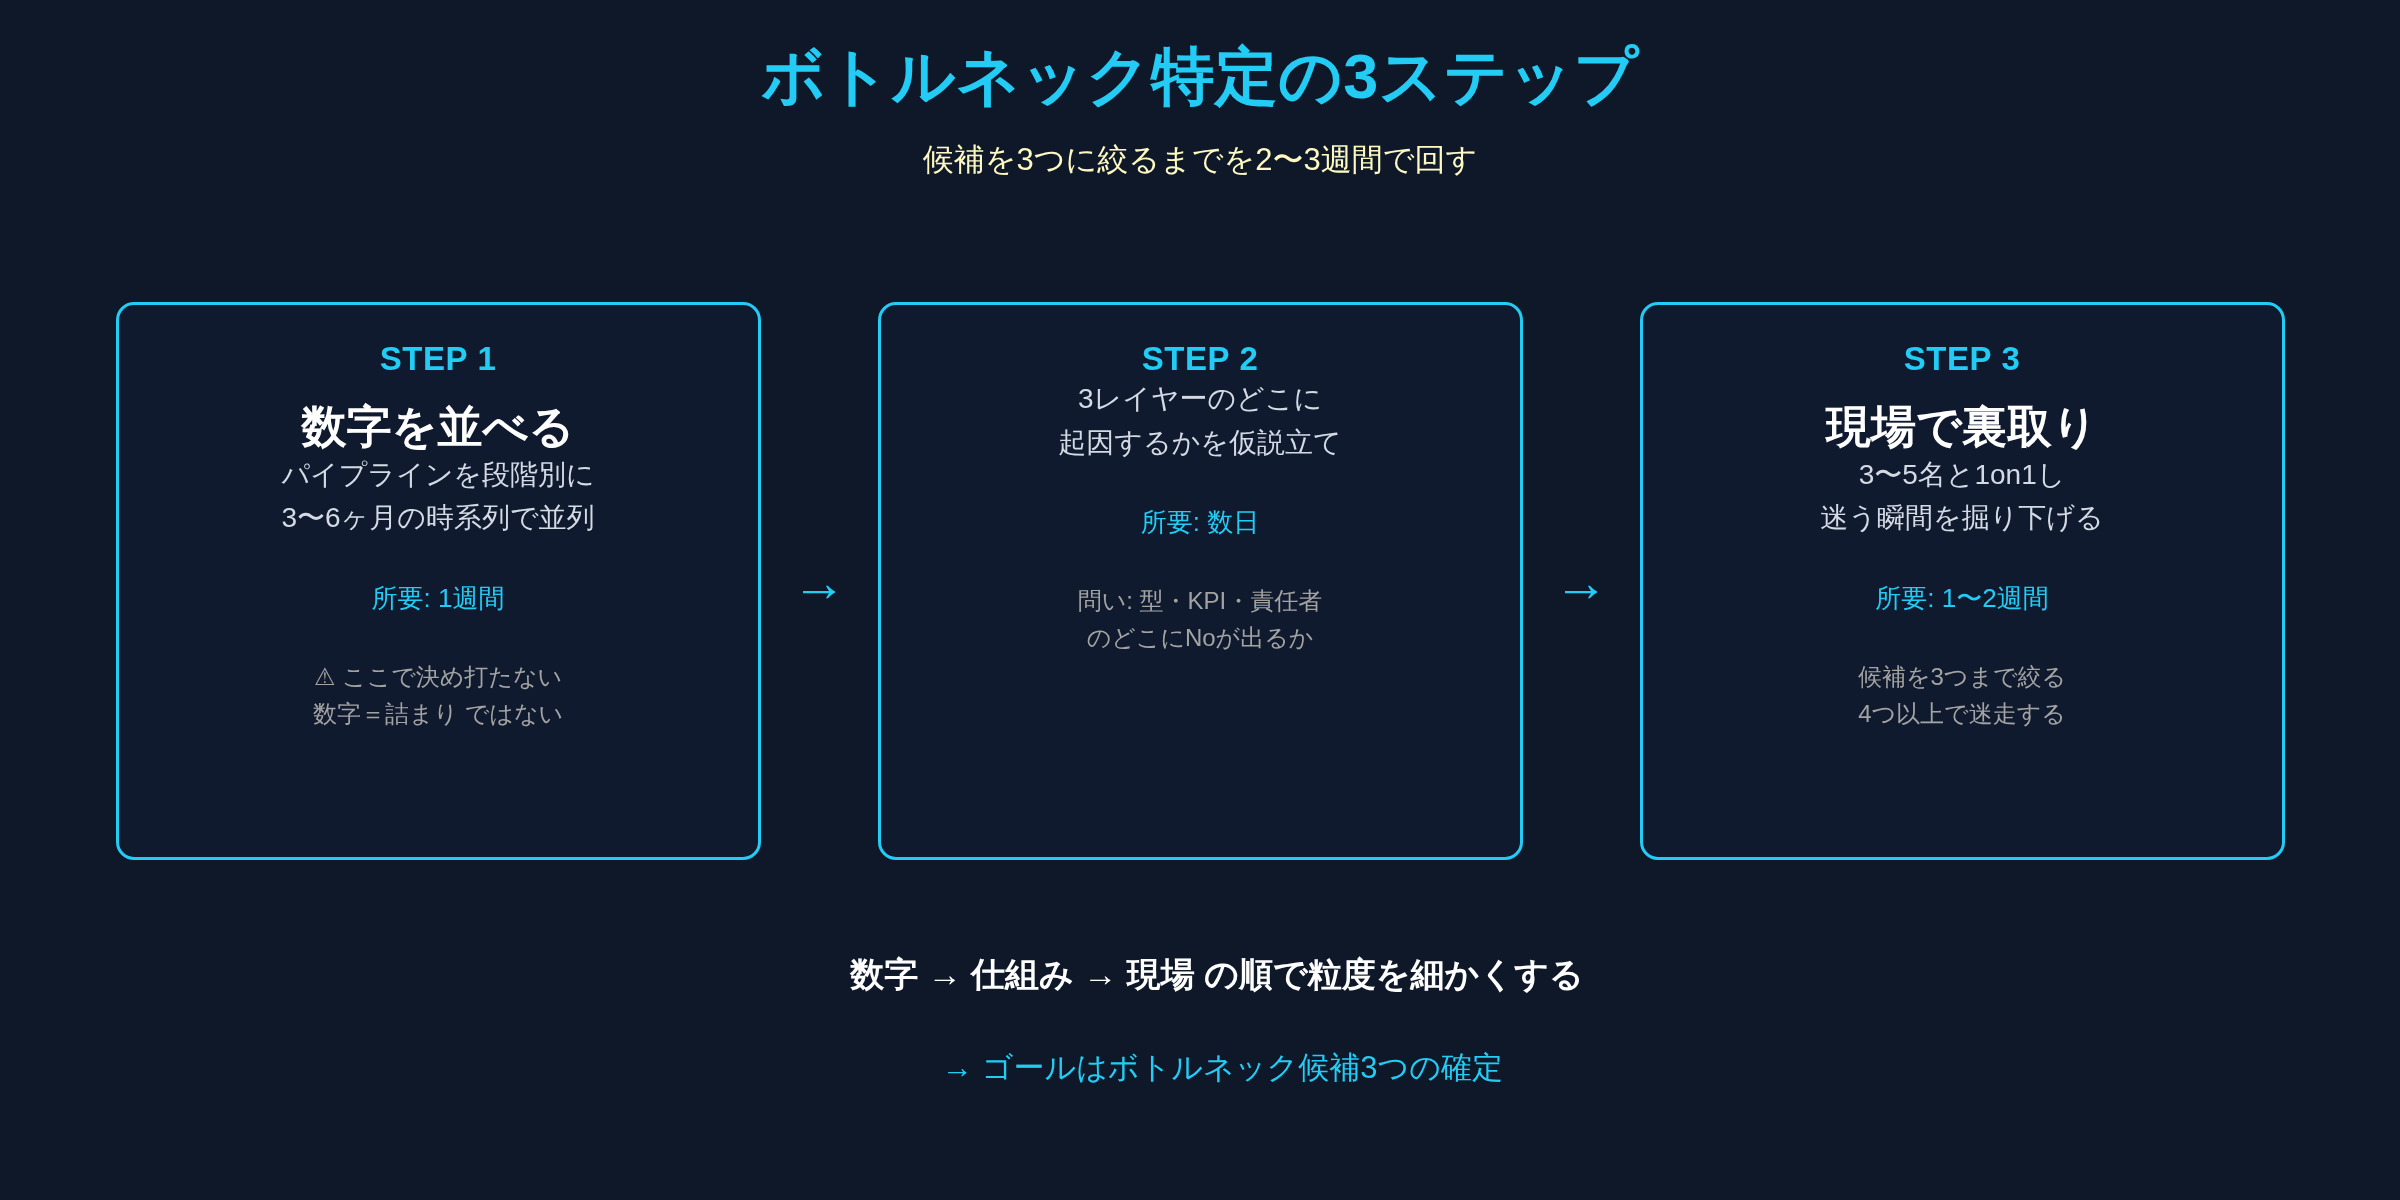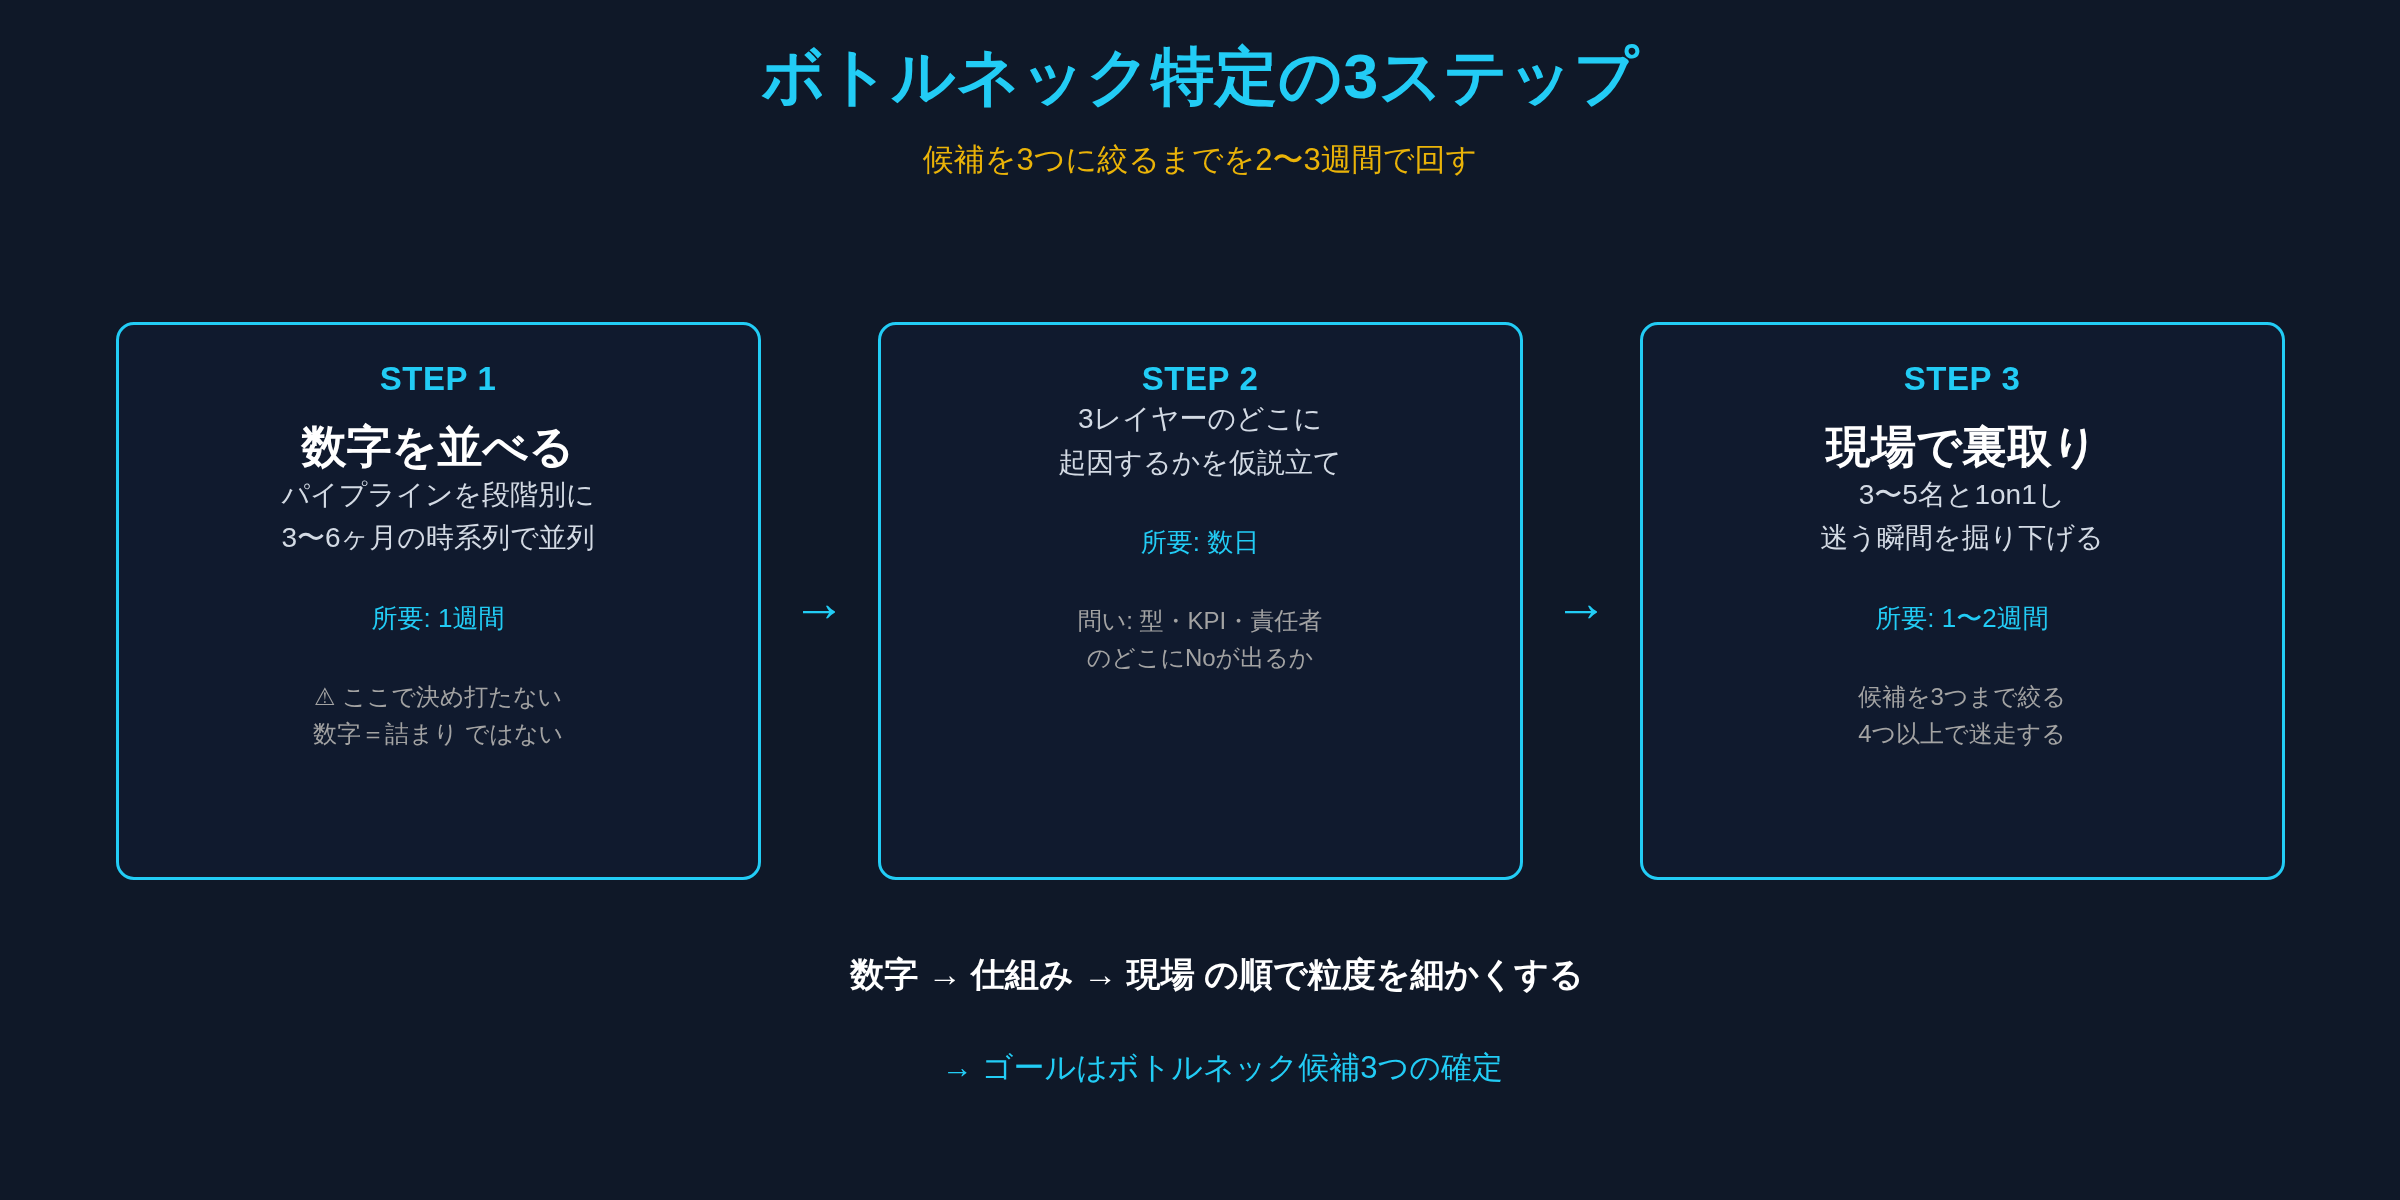--- a/index.html
+++ b/index.html
@@ -34,29 +34,29 @@
     font-size: 63px;
     font-weight: bold;
     color: #22ccf5;
     letter-spacing: 0.5px;
     line-height: 1.1;
     margin: 0;
   }
   .subtitle {
     font-size: 31px;
     font-weight: normal;
-    color: #eab308;
+    color: #fef9c3;
     margin: 30px 0 0 0;
     line-height: 1.2;
   }
 
   
   .steps-row {
     position: absolute;
-    top: 322px;
+    top: 302px;
     left: 0;
     width: 2400px;
     height: 560px;
     display: flex;
     flex-direction: row;
     align-items: stretch;
     justify-content: center;
     padding: 0 100px;
     box-sizing: border-box;
   }

